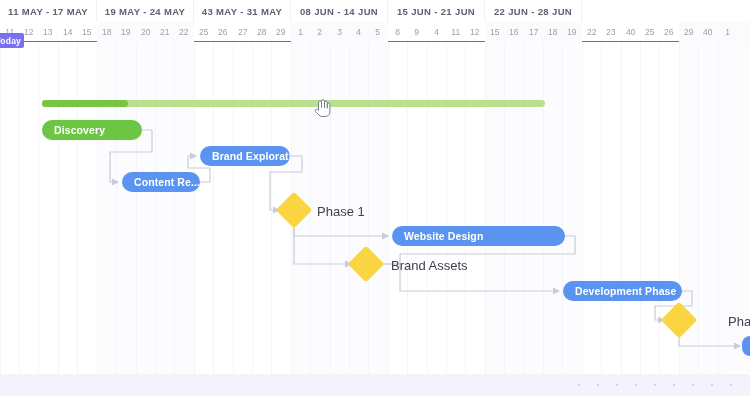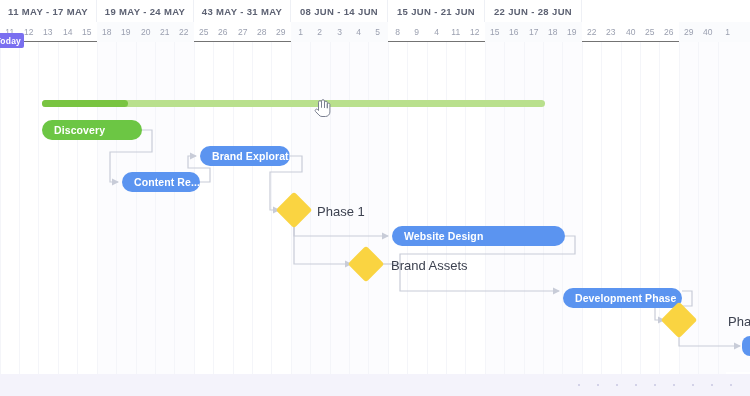--- a/index.html
+++ b/index.html
@@ -328,21 +328,21 @@
         </div>
         <div class="bar blue" style="left: 122px; top: 130px; width: 78px; background: rgb(91, 148, 240);">
           <span>Content Re...</span>
         </div>
         <div class="bar blue" style="left: 200px; top: 104px; width: 90px; background: rgb(91, 148, 240);">
           <span>Brand Explorati...</span>
         </div>
         <div class="bar blue" style="left: 392px; top: 184px; width: 173px; background: rgb(91, 148, 240);">
           <span>Website Design</span>
         </div>
-        <div class="bar blue" style="left: 563px; top: 239px; width: 119px; background: rgb(91, 148, 240); margin-top: 7px;">
+        <div class="bar blue" style="left: 563px; top: 239px; width: 119px; background: rgb(91, 148, 240);">
           <span>Development Phase</span>
         </div>
         <div class="bar-partial" style="left: 742px; top: 294px; background: rgb(91, 148, 240);"></div>
         <div class="milestone" style="left: 281px; top: 155px; background: rgb(250, 212, 65);"></div>
         <div class="milestone-label" style="left: 317px; top: 162px;">Phase 1</div>
         <div class="milestone" style="left: 353px; top: 209px; background: rgb(250, 212, 65);"></div>
         <div class="milestone-label" style="left: 391px; top: 216px;">Brand Assets</div>
         <div class="milestone" style="left: 666px; top: 265px; background: rgb(250, 212, 65);"></div>
         <div class="milestone-label" style="left: 728px; top: 272px;">Phase 2</div>
       </div>

